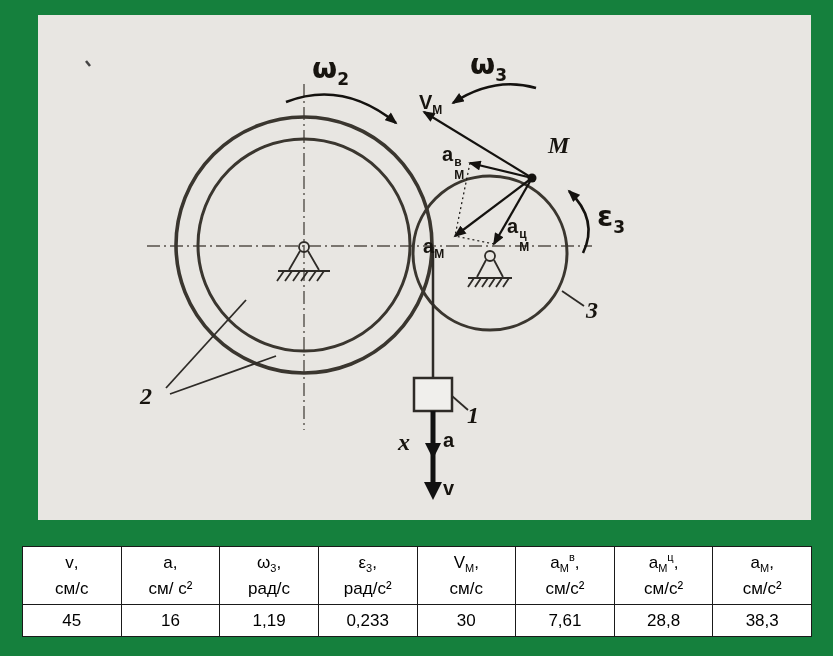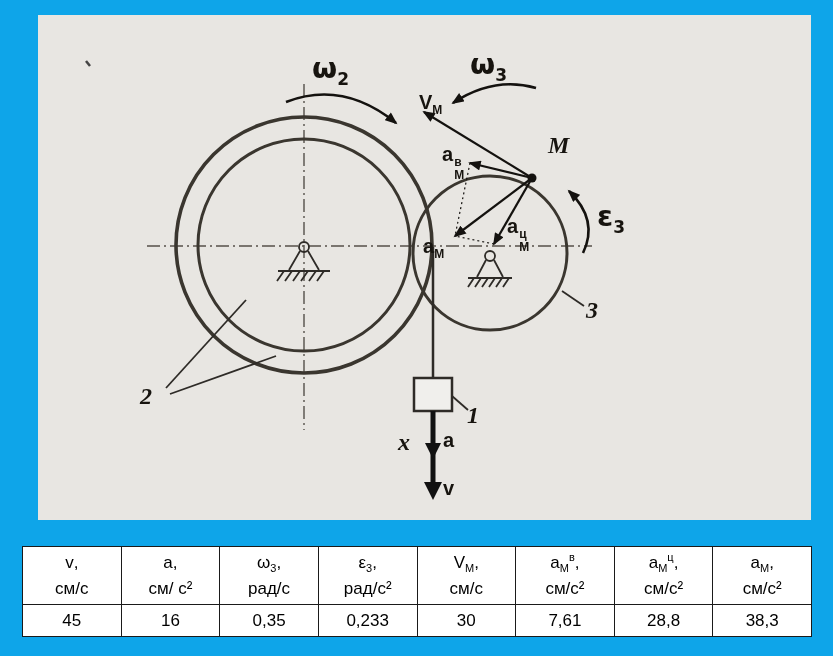--- a/index.html
+++ b/index.html
@@ -1,16 +1,16 @@
 <!DOCTYPE html>
 <html><head>
 <meta charset="utf-8">
 <style>
   html,body { margin:0; padding:0; background:#ffffff; }
-  .page { position:relative; width:833px; height:656px; background:#0ea5e9;
+  .page { position:relative; width:833px; height:656px; background:#15803d;
           font-family:"Liberation Sans", sans-serif; overflow:hidden; color:#14120f; }
   .scan { position:absolute; left:38px; top:15px; width:773px; height:505px;
           background:#e8e6e2; }
   svg.diagram { position:absolute; left:0; top:0; }
   .lbl { position:absolute; color:#17140f; white-space:nowrap; line-height:1; }
   .greek { font-family:"DejaVu Sans", sans-serif; font-size:29px; font-weight:600; }
   .greek sub { font-size:17px; font-weight:600; }
   .vec { font-size:20px; font-weight:600; }
   .vec sub { font-size:12px; font-weight:600; }
   .fig-num { font-family:"Liberation Serif", serif; font-style:italic; font-weight:700; font-size:24px; }
@@ -171,21 +171,21 @@
           <div class="h2">см/с²</div>
         </th>
         <th>
           <div class="h1"><span>a</span><sub>M</sub><sup></sup><span>,</span></div>
           <div class="h2">см/с²</div>
         </th>
       </tr>
       <tr class="vrow">
         <td>45</td>
         <td>16</td>
-        <td>0,35</td>
+        <td>1,19</td>
         <td>0,233</td>
         <td>30</td>
         <td>7,61</td>
         <td>28,8</td>
         <td>38,3</td>
       </tr>
     </tbody>
   </table>
 
 </div>

